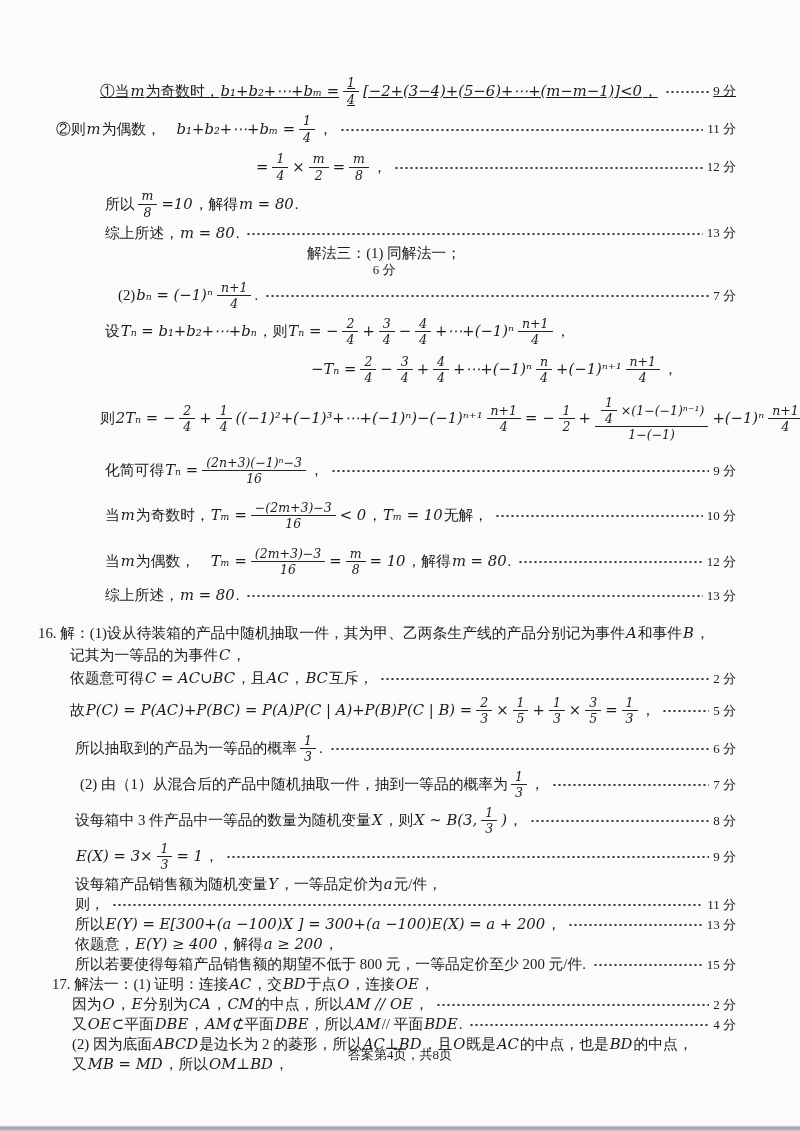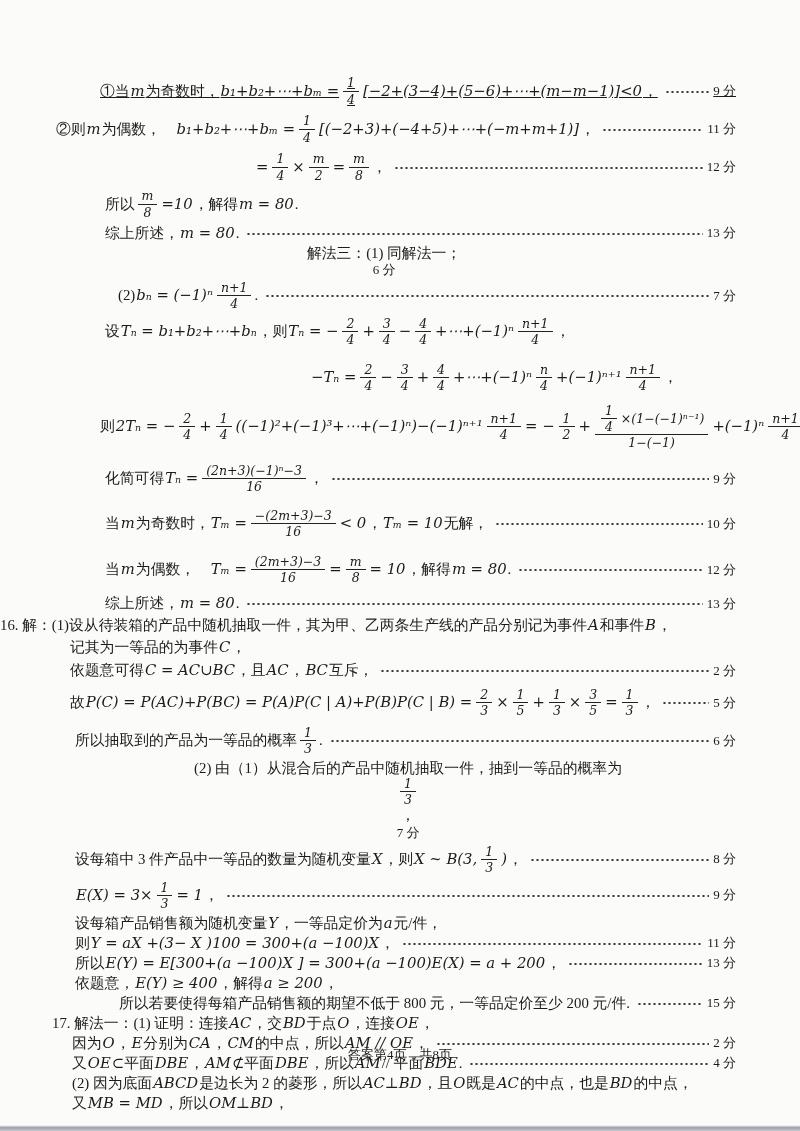--- a/index.html
+++ b/index.html
@@ -93,21 +93,20 @@
         <span class="tr"> 为偶数，　</span>
         <span class="m">b₁+b₂+⋯+bₘ =</span>
         <span class="frac">
           <span class="fn">
             <span class="m">1</span>
           </span>
           <span class="fd">
             <span class="m">4</span>
           </span>
         </span>
-        <span class="m">[(−2+3)+(−4+5)+⋯+(−m+m+1)]</span>
         <span class="tr">，</span>
         <span class="leader"></span>
         <span class="score">11 分</span>
       </div>
       <div class="line" style="padding-left: 255px; min-height: 38px;">
         <span class="m">=</span>
         <span class="frac">
           <span class="fn">
             <span class="m">1</span>
           </span>
@@ -214,21 +213,21 @@
         <span class="frac">
           <span class="fn">
             <span class="m">n+1</span>
           </span>
           <span class="fd">
             <span class="m">4</span>
           </span>
         </span>
         <span class="tr">，</span>
       </div>
-      <div class="line" style="padding-left: 310px; min-height: 38px; margin-top: 8px;">
+      <div class="line" style="padding-left: 310px; min-height: 38px;">
         <span class="m">−Tₙ =</span>
         <span class="frac">
           <span class="fn">
             <span class="m">2</span>
           </span>
           <span class="fd">
             <span class="m">4</span>
           </span>
         </span>
         <span class="m">−</span>
@@ -398,21 +397,21 @@
         <span class="leader"></span>
         <span class="score">12 分</span>
       </div>
       <div class="line" style="padding-left: 105px; min-height: 22px;">
         <span class="tr">综上所述，</span>
         <span class="m">m = 80</span>
         <span class="tr">.</span>
         <span class="leader"></span>
         <span class="score">13 分</span>
       </div>
-      <div class="line" style="min-height: 22px;">
+      <div class="line" style="padding-left: 38px; min-height: 22px; margin-top: 16px;">
         <span class="tr">16. 解：(1)设从待装箱的产品中随机抽取一件，其为甲、乙两条生产线的产品分别记为事件 </span>
         <span class="m">A</span>
         <span class="tr"> 和事件 </span>
         <span class="m">B</span>
         <span class="tr">，</span>
       </div>
       <div class="line" style="padding-left: 70px; min-height: 22px;">
         <span class="tr">记其为一等品的为事件 </span>
         <span class="m">C</span>
         <span class="tr">，</span>
@@ -486,21 +485,21 @@
             <span class="m">1</span>
           </span>
           <span class="fd">
             <span class="m">3</span>
           </span>
         </span>
         <span class="tr">.</span>
         <span class="leader"></span>
         <span class="score">6 分</span>
       </div>
-      <div class="line" style="padding-left: 80px; min-height: 36px; flex-direction: column;">
+      <div class="line" style="padding-left: 80px; min-height: 36px;">
         <span class="tr">(2) 由（1）从混合后的产品中随机抽取一件，抽到一等品的概率为</span>
         <span class="frac">
           <span class="fn">
             <span class="m">1</span>
           </span>
           <span class="fd">
             <span class="m">3</span>
           </span>
         </span>
         <span class="tr">，</span>
@@ -542,40 +541,39 @@
       </div>
       <div class="line" style="padding-left: 75px; min-height: 20px;">
         <span class="tr">设每箱产品销售额为随机变量 </span>
         <span class="m">Y</span>
         <span class="tr">，一等品定价为 </span>
         <span class="m">a</span>
         <span class="tr"> 元/件，</span>
       </div>
       <div class="line" style="padding-left: 75px; min-height: 20px;">
         <span class="tr">则</span>
-        <span class="m">Y = aX +(3− X )100 = 300+(a −100)X</span>
         <span class="tr">，</span>
         <span class="leader"></span>
         <span class="score">11 分</span>
       </div>
       <div class="line" style="padding-left: 75px; min-height: 20px;">
         <span class="tr">所以 </span>
         <span class="m">E(Y) = E[300+(a −100)X ] = 300+(a −100)E(X) = a + 200</span>
         <span class="tr">，</span>
         <span class="leader"></span>
         <span class="score">13 分</span>
       </div>
       <div class="line" style="padding-left: 75px; min-height: 20px;">
         <span class="tr">依题意，</span>
         <span class="m">E(Y) ≥ 400</span>
         <span class="tr">，解得 </span>
         <span class="m">a ≥ 200</span>
         <span class="tr">，</span>
       </div>
-      <div class="line" style="padding-left: 119px; min-height: 20px;">
+      <div class="line" style="padding-left: 75px; min-height: 20px;">
         <span class="tr">所以若要使得每箱产品销售额的期望不低于 800 元，一等品定价至少 200 元/件.</span>
         <span class="leader"></span>
         <span class="score">15 分</span>
       </div>
       <div class="line" style="padding-left: 52px; min-height: 20px;">
         <span class="tr">17. 解法一：(1) 证明：连接</span>
         <span class="m">AC</span>
         <span class="tr">，交</span>
         <span class="m">BD</span>
         <span class="tr"> 于点</span>

